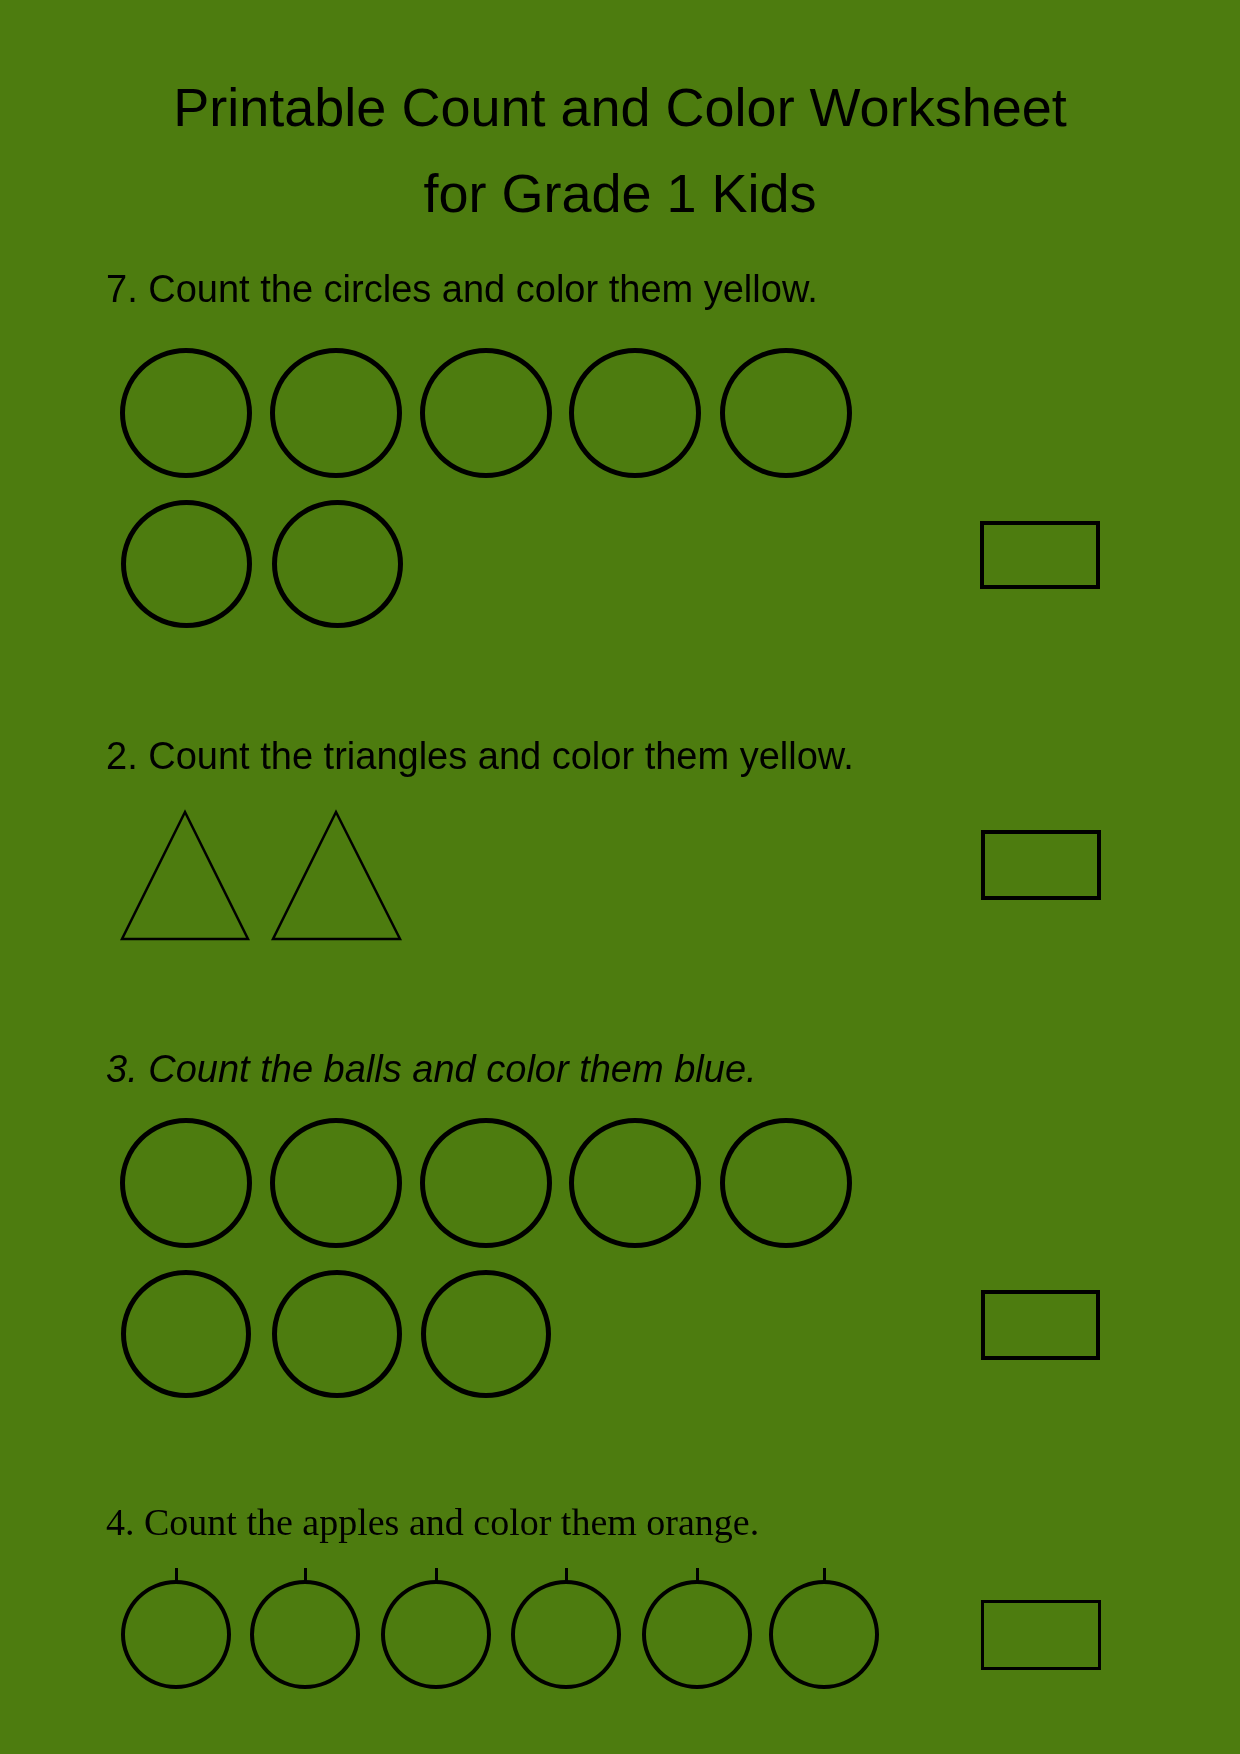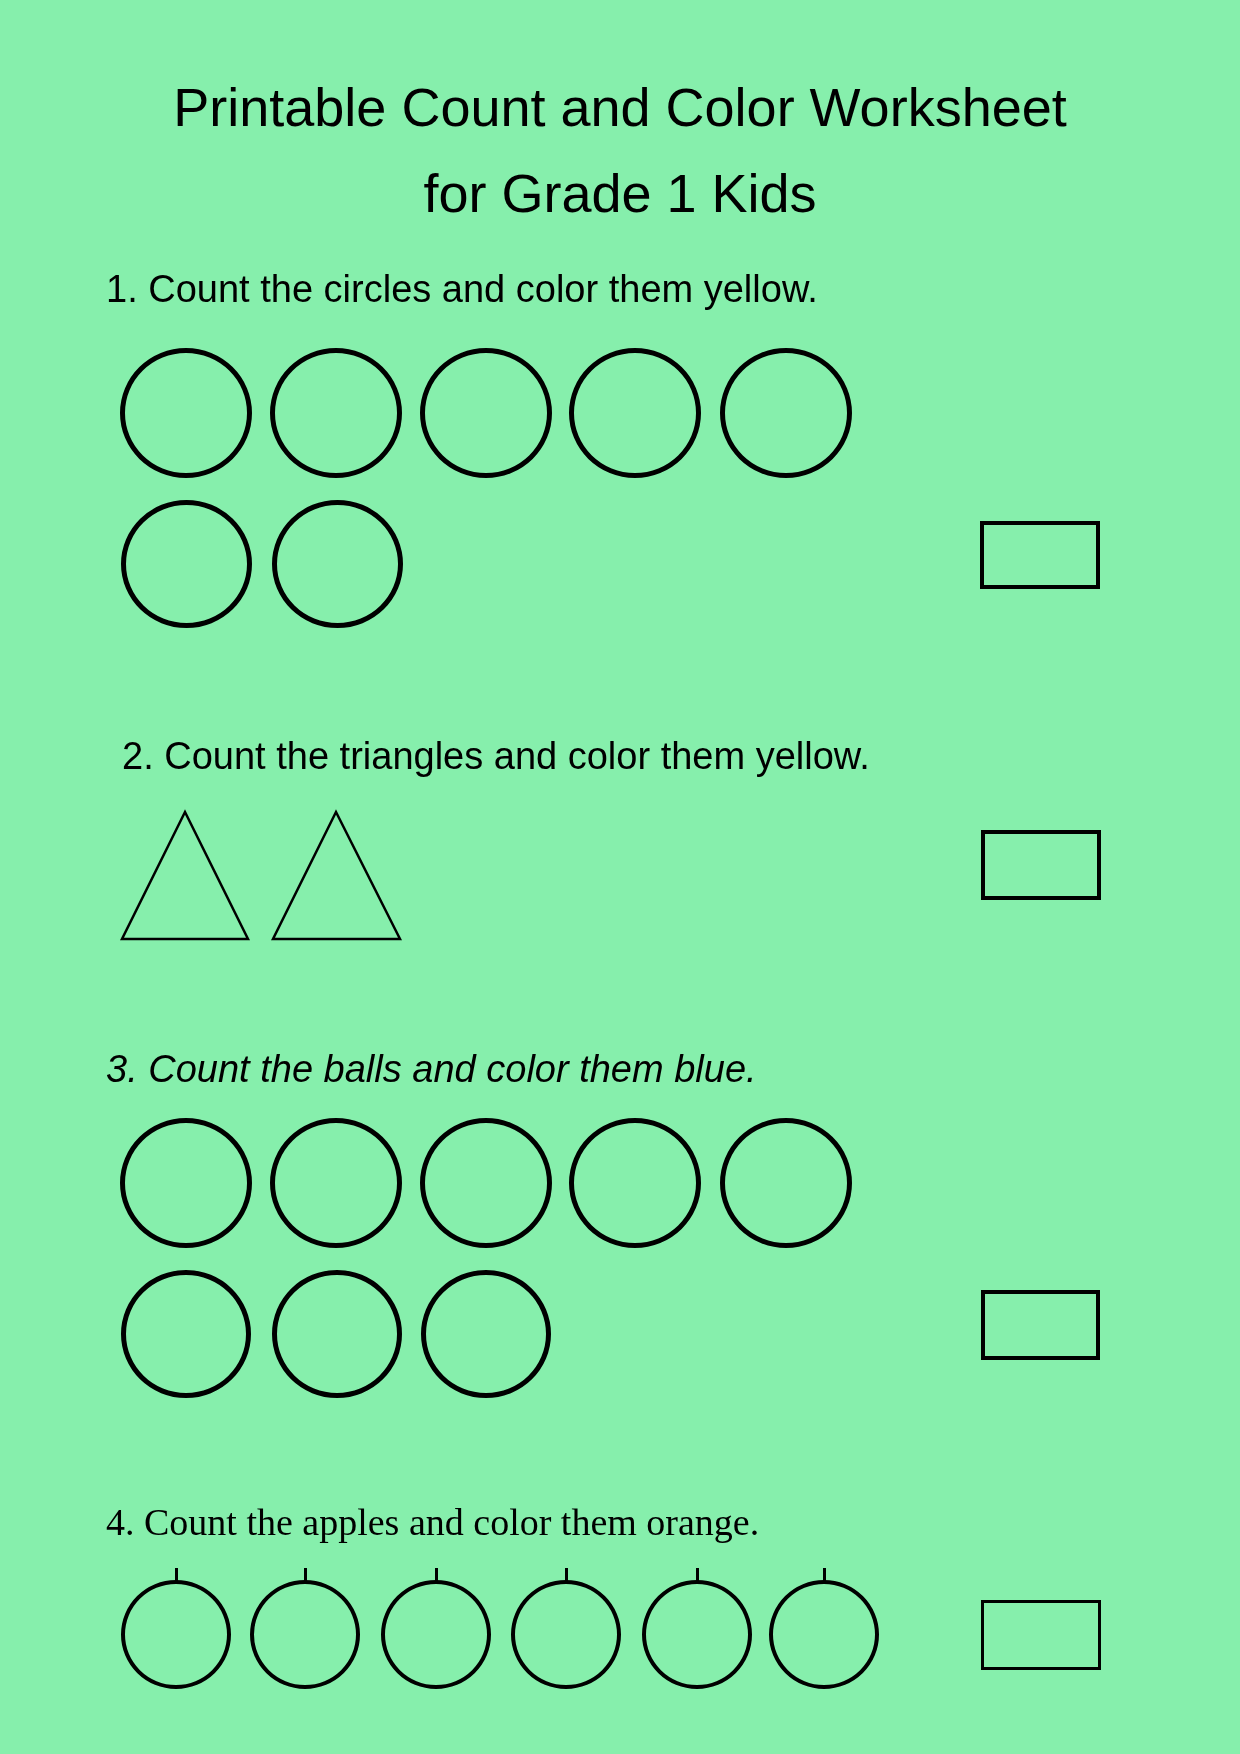--- a/index.html
+++ b/index.html
@@ -1,20 +1,20 @@
 <!DOCTYPE html>
 <html><head>
 <meta charset="utf-8">
 <style>
   html,body{margin:0;padding:0;background:#888;}
   #page{
     position:relative;
     width:1240px;height:1754px;
     margin:0 auto;
-    background:#86efac;
+    background:#4d7c0f;
     font-family:"Liberation Sans", sans-serif;
     color:#000;
     overflow:hidden;
   }
   .title{
     position:absolute;
     left:0;top:64px;width:1240px;
     text-align:center;
     font-size:54px;
     line-height:86px;
@@ -51,30 +51,30 @@
 </style>
 </head>
 <body>
 
 <div id="page">
   <div class="title">
     <div>Printable Count and Color Worksheet</div>
     <div>for Grade 1 Kids</div>
   </div>
   <div id="questions">
-      <div class="question-text" style="left: 106px; top: 268px;">1. Count the circles and color them yellow.</div>
+      <div class="question-text" style="left: 106px; top: 268px;">7. Count the circles and color them yellow.</div>
       <div class="shape-circle" style="left: 120px; top: 348px; width: 132px; height: 130px; border-width: 5px;"></div>
       <div class="shape-circle" style="left: 270px; top: 348px; width: 132px; height: 130px; border-width: 5px;"></div>
       <div class="shape-circle" style="left: 420px; top: 348px; width: 132px; height: 130px; border-width: 5px;"></div>
       <div class="shape-circle" style="left: 569px; top: 348px; width: 132px; height: 130px; border-width: 5px;"></div>
       <div class="shape-circle" style="left: 720px; top: 348px; width: 132px; height: 130px; border-width: 5px;"></div>
       <div class="shape-circle" style="left: 121px; top: 500px; width: 131px; height: 128px; border-width: 5px;"></div>
       <div class="shape-circle" style="left: 272px; top: 500px; width: 131px; height: 128px; border-width: 5px;"></div>
       <div class="answer-box" style="left: 980px; top: 521px; width: 120px; height: 68px; border-width: 4px;"></div>
-      <div class="question-text" style="left: 122px; top: 735px;">2. Count the triangles and color them yellow.</div>
+      <div class="question-text" style="left: 106px; top: 735px;">2. Count the triangles and color them yellow.</div>
       <svg class="tri-svg" width="134" height="135" style="left: 118px; top: 808px;">
         <polygon points="67,4 4,131 130,131" fill="none" stroke="#000000" stroke-width="2.5"></polygon>
       </svg>
       <svg class="tri-svg" width="135" height="135" style="left: 269px; top: 808px;">
         <polygon points="67,4 4,131 131,131" fill="none" stroke="#000000" stroke-width="2.5"></polygon>
       </svg>
       <div class="answer-box" style="left: 981px; top: 830px; width: 120px; height: 70px; border-width: 4px;"></div>
       <div class="question-text" style="left: 106px; top: 1048px; font-style: italic;">3. Count the balls and color them blue.</div>
       <div class="shape-circle" style="left: 120px; top: 1118px; width: 132px; height: 130px; border-width: 5px;"></div>
       <div class="shape-circle" style="left: 270px; top: 1118px; width: 132px; height: 130px; border-width: 5px;"></div>

